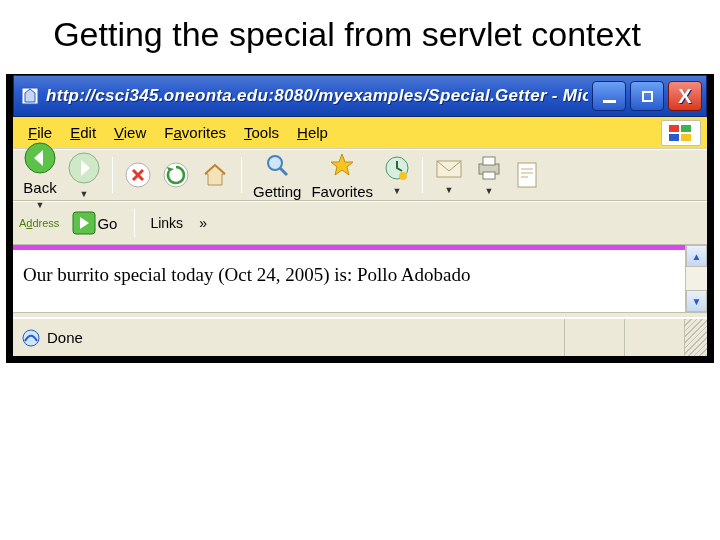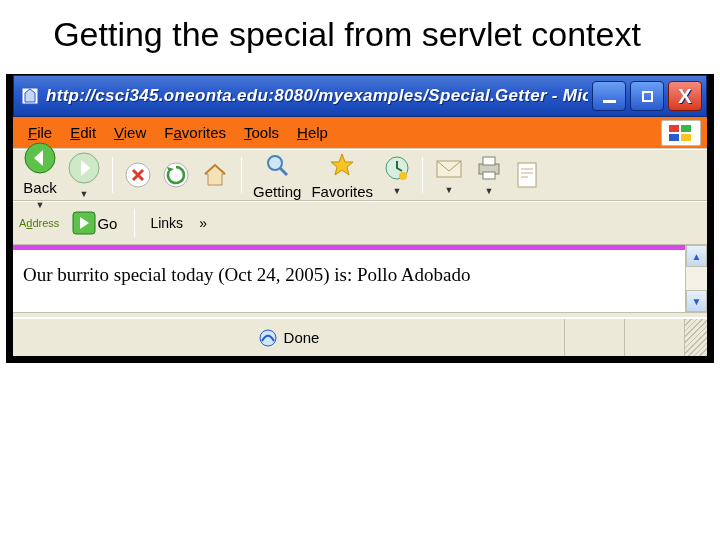--- a/index.html
+++ b/index.html
@@ -63,21 +63,21 @@
     font-size: 20px; color: #fff;
     font-weight: bold;
     text-shadow: 1px 1px 0 #0a2a7a;
     cursor: default;
   }
   .win-btn.close { background: linear-gradient(to bottom,#f48b7e,#d83a1f); border-color:#7a1505; }
   .win-btn .sq { width:11px; height:11px; border:2px solid #fff; }
   .win-btn .min { width:13px; height:3px; background:#fff; margin-top:10px; }
   
   .menubar {
-    background: #f97316;
+    background: #fde047;
     display: flex;
     align-items: center;
     padding: 4px 6px;
     border-bottom: 1px solid #d4d0c0;
     height: 32px;
   }
   .menubar .menu-item {
     padding: 2px 9px;
     font-size: 15px;
   }
@@ -188,21 +188,20 @@
     align-items:center;
     height: 38px;
     border-top:1px solid #fff;
     font-size:15px;
   }
   .status-pane {
     display:flex; align-items:center;
     padding: 0 8px; gap:6px;
     border-right:1px solid #c0c0b0;
     height:100%;
-    justify-content:center;
   }
   .status-pane.left { flex:1; }
   .status-pane.blank { width:60px; }
   .status-pane.zone { }
   .grip {
     width:22px; height:100%;
     background: repeating-linear-gradient(135deg,#c0c0b0 0,#c0c0b0 1px,#ece9d8 1px,#ece9d8 4px);
   }
   
   svg.icon { display:block; }

